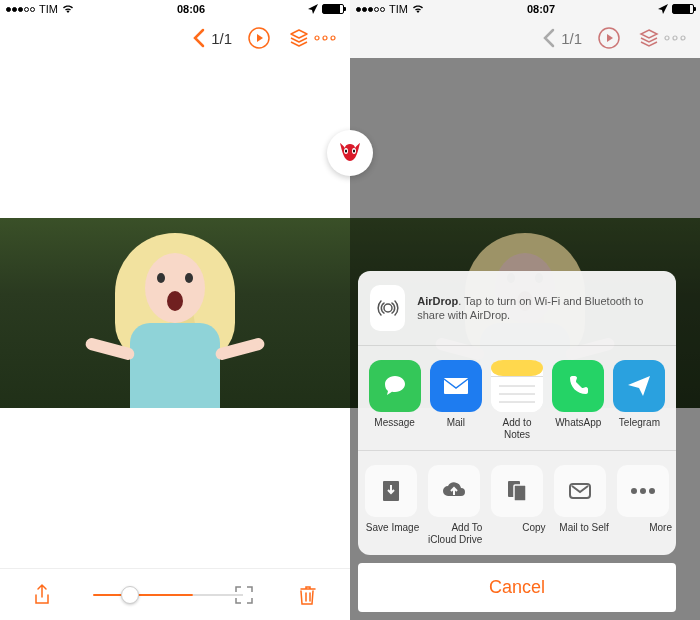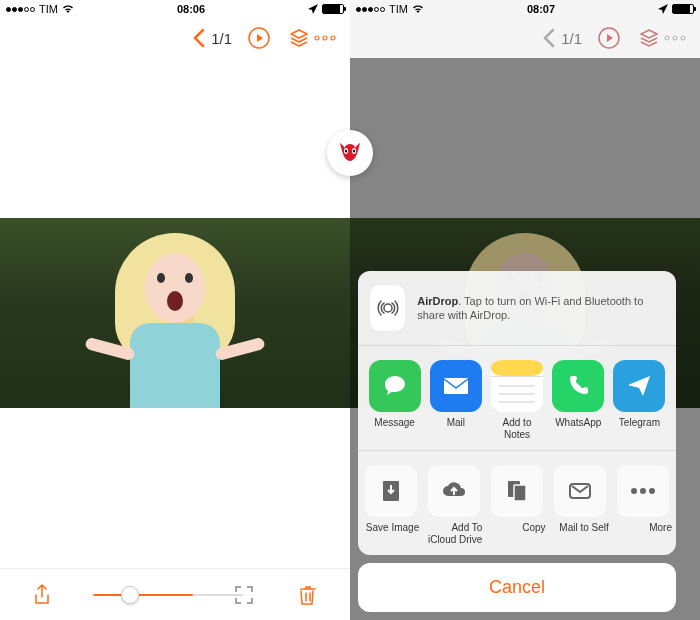--- a/index.html
+++ b/index.html
@@ -62,21 +62,21 @@
   
   .app-row { display: flex; padding: 14px 8px 10px; gap: 4px; overflow: hidden; }
   .app-item { width: 63px; text-align: center; }
   .app-icon { width: 52px; height: 52px; border-radius: 12px; margin: 0 auto 5px; display: flex; align-items: center; justify-content: center; }
   .app-label { font-size: 10px; color: #333; line-height: 1.15; }
   
   .action-row { display: flex; padding: 14px 4px 10px; gap: 6px; border-top: 1px solid rgba(0,0,0,0.1); }
   .action-item { width: 63px; text-align: right; }
   .action-icon { width: 52px; height: 52px; border-radius: 10px; background: #fafafa; margin: 0 auto 5px; display: flex; align-items: center; justify-content: center; color: #666; }
   
-  .cancel-btn { background: #fff; border-radius: 12px; text-align: center; padding: 14px; font-size: 18px; font-weight: 500; color: #ff6b1a; margin-bottom: 8px; }
+  .cancel-btn { background: #fff; border-radius: 4px; text-align: center; padding: 14px; font-size: 18px; font-weight: 500; color: #ff6b1a; margin-bottom: 8px; }
   
   svg { display: block; }
 </style>
 </head>
 <body>
 
 <div class="container">
 
   <div class="phone">
     <div class="statusbar">

